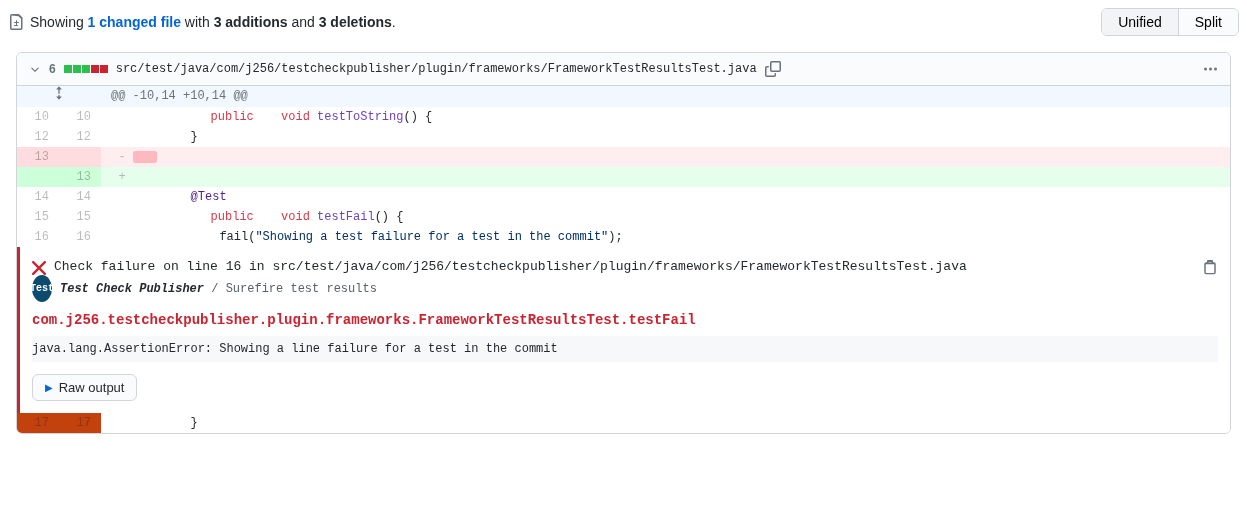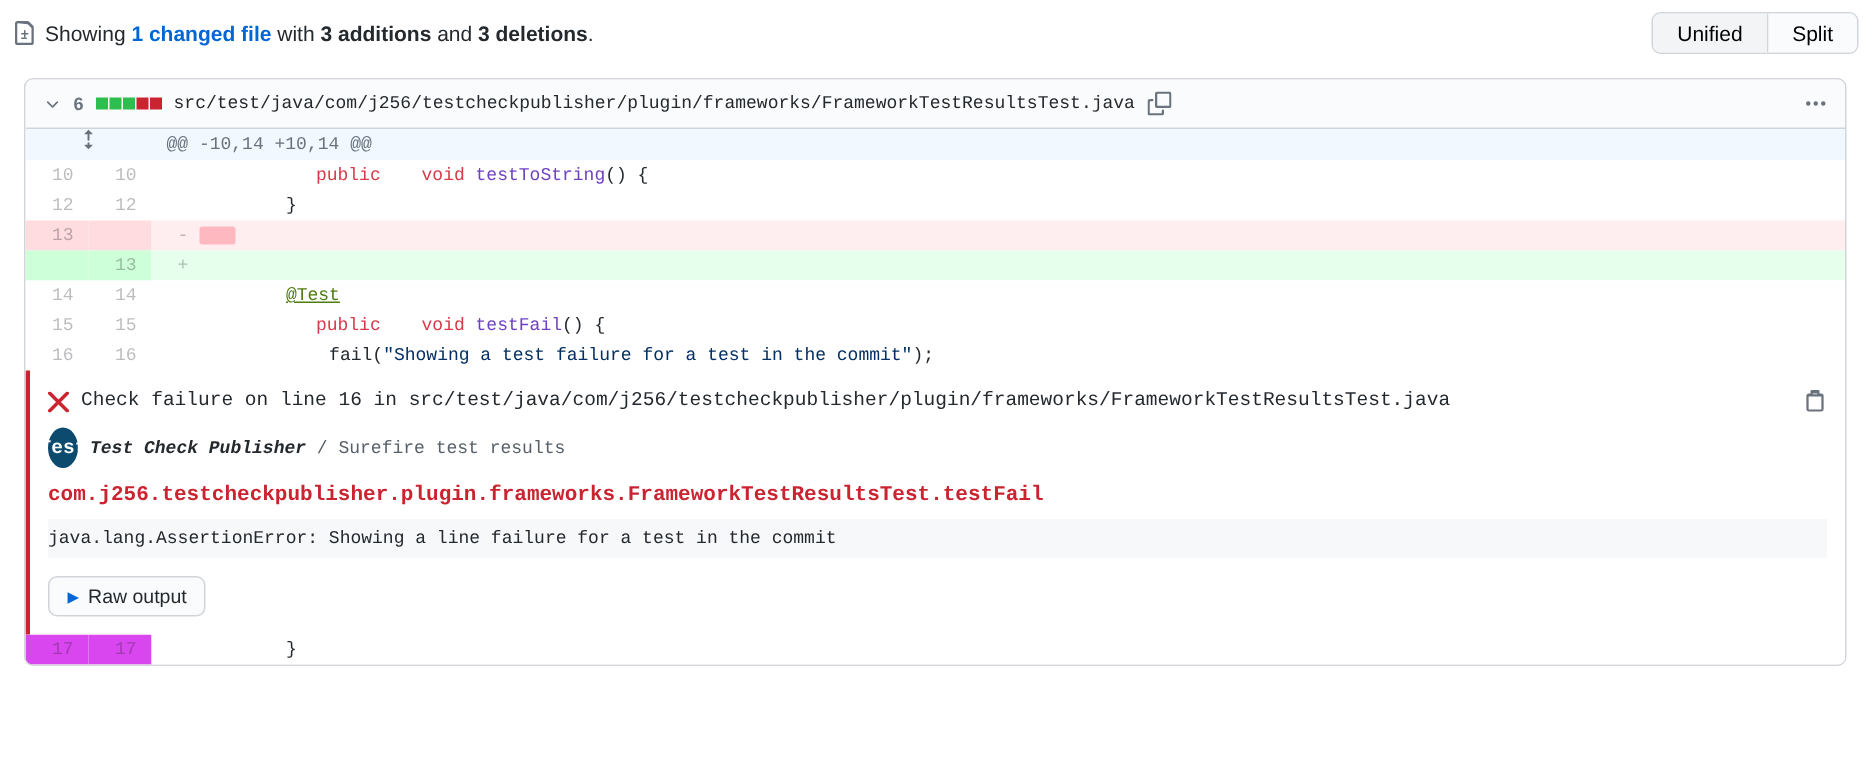--- a/index.html
+++ b/index.html
@@ -170,39 +170,38 @@
       background: #fdb8c0;
       border-radius: 2px;
       display: inline-block;
       height: 12px;
       width: 24px;
       vertical-align: middle;
     }
     
     .tok-kw { color: #d73a49; padding-left: 20px; }
     .tok-fn { color: #6f42c1; }
-    .tok-annot { color: #4d7c0f; text-decoration: underline; }
+    .tok-annot { color: #4c1d95; }
     .tok-str { color: #032f62; }
     .tok-new { color: #d73a49; }
     
     .check-annotation {
       display: flex;
       border-left: 3px solid #cb2431;
       background: #fff;
       padding: 12px 12px 12px 12px;
       position: relative;
     }
     .check-annotation-inner {
       flex: 1;
     }
     .check-title-row {
       display: flex;
       align-items: flex-start;
       gap: 8px;
-      margin-bottom: 10px;
     }
     .x-icon {
       width: 14px;
       height: 14px;
       fill: #cb2431;
       flex: none;
       margin-top: 2px;
     }
     .check-title-text {
       color: #24292e;
@@ -218,21 +217,21 @@
       align-items: center;
       gap: 8px;
       margin-bottom: 10px;
     }
     .avatar {
       width: 20px;
       height: 27px;
       border-radius: 50%;
       background: #0c4a6e;
       color: #fff;
-      font-size: 13px;
+      font-size: 10px;
       font-weight: bold;
       display: inline-flex;
       align-items: center;
       justify-content: center;
       flex: none;
     }
     .check-app-name {
       font-weight: 600;
       font-style: italic;
     }
@@ -261,21 +260,21 @@
       padding: 5px 12px;
       font-size: 13px;
       background: #fafbfc;
       cursor: pointer;
       color: #24292e;
     }
     .tri-icon {
       color: #0366d6;
       font-size: 10px;
     }
-    .bottom-row td.line-num { background: #d946ef; margin-top: 12px; }
+    .bottom-row td.line-num { background: #c2410c; margin-top: 12px; }
   </style>
 </head>
 <body>
 
 <div class="header-bar">
   <div class="header-left">
     <svg class="diff-icon" viewBox="0 0 16 16">
         <path d="M2 1.75A1.75 1.75 0 0 1 3.75 0h6.5c.47 0 .92.19 1.25.52l2.5 2.5c.32.33.52.77.52 1.24v9.99A1.75 1.75 0 0 1 12.75 16h-9A1.75 1.75 0 0 1 2 14.25zm1.75-.25a.25.25 0 0 0-.25.25v12.5c0 .14.11.25.25.25h9a.25.25 0 0 0 .25-.25V4.66a.25.25 0 0 0 0 0L10.5 2.15a.25.25 0 0 0 0 0zM8 9H6.5a.5.5 0 0 1 0-1H8V6.5a.5.5 0 0 1 1 0V8h1.5a.5.5 0 0 1 0 1H9v1.5a.5.5 0 0 1-1 0zM6.5 12h3a.5.5 0 0 0 0-1h-3a.5.5 0 0 0 0 1"></path>
       </svg>
     <span class="header-text">

